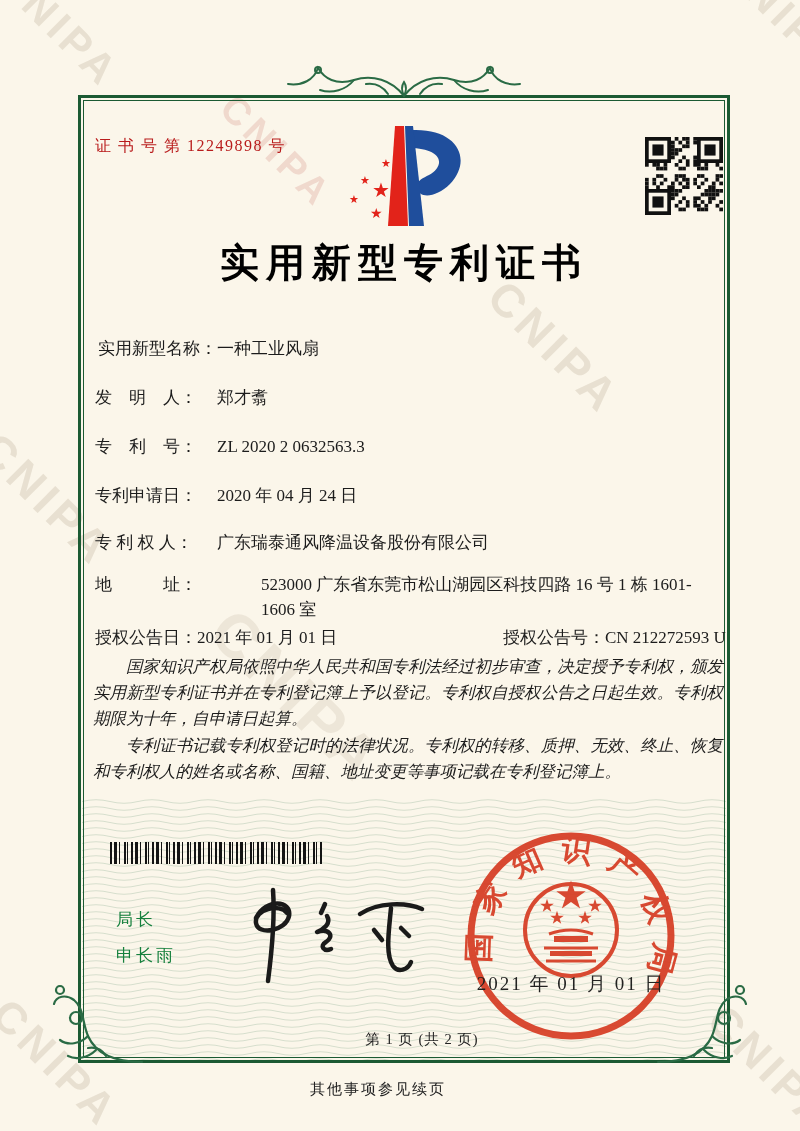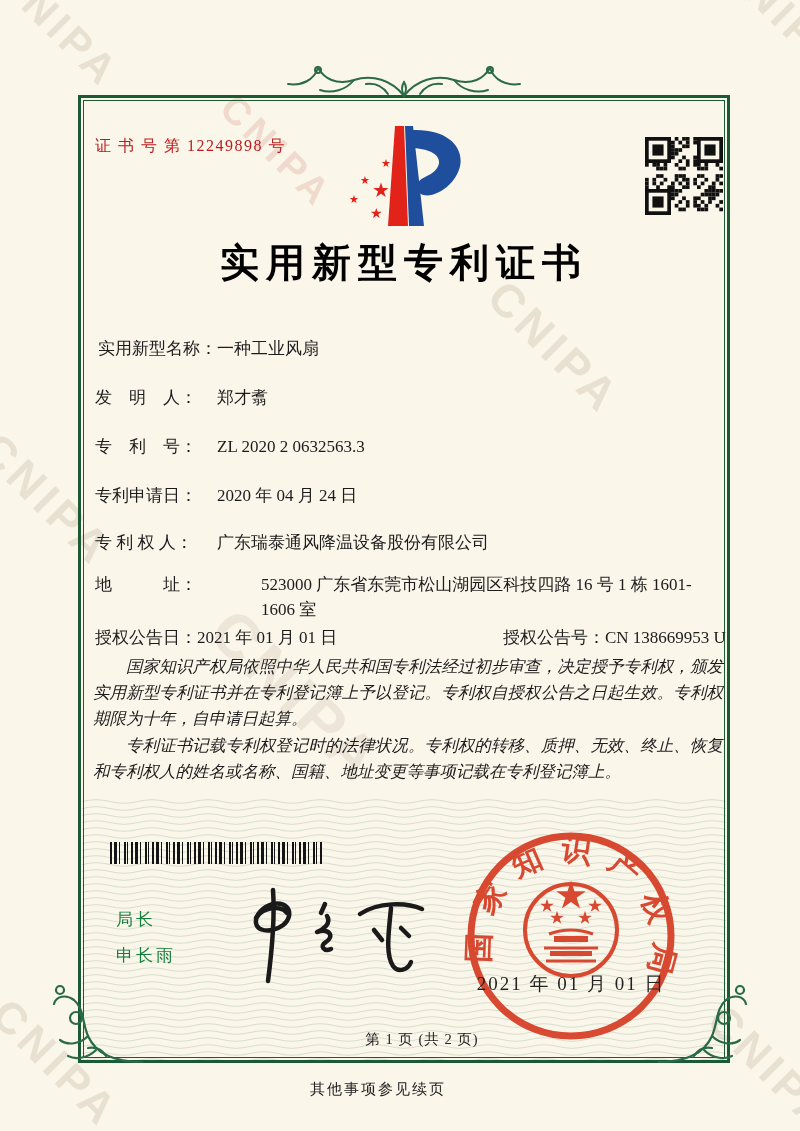--- a/index.html
+++ b/index.html
@@ -324,21 +324,21 @@
   </div>
   <div class="field" style="top:572px;">
     <span class="lbl">地　　　址：</span>
     <span class="val wrap">523000 广东省东莞市松山湖园区科技四路 16 号 1 栋 1601-1606 室</span>
   </div>
   <div class="field" style="top:625px;">
     <span style="white-space:nowrap;">
       <span>授权公告日：</span><span>2021 年 01 月 01 日</span>
     </span>
     <span class="grant-number">
-      <span>授权公告号：</span><span>CN 138669953 U</span>
+      <span>授权公告号：</span><span>CN 212272593 U</span>
     </span>
   </div>
 
   <div class="body-text">
     <p>国家知识产权局依照中华人民共和国专利法经过初步审查，决定授予专利权，颁发实用新型专利证书并在专利登记簿上予以登记。专利权自授权公告之日起生效。专利权期限为十年，自申请日起算。</p>
     <p>专利证书记载专利权登记时的法律状况。专利权的转移、质押、无效、终止、恢复和专利权人的姓名或名称、国籍、地址变更等事项记载在专利登记簿上。</p>
   </div>
 
   <div class="barcode"></div>
 

